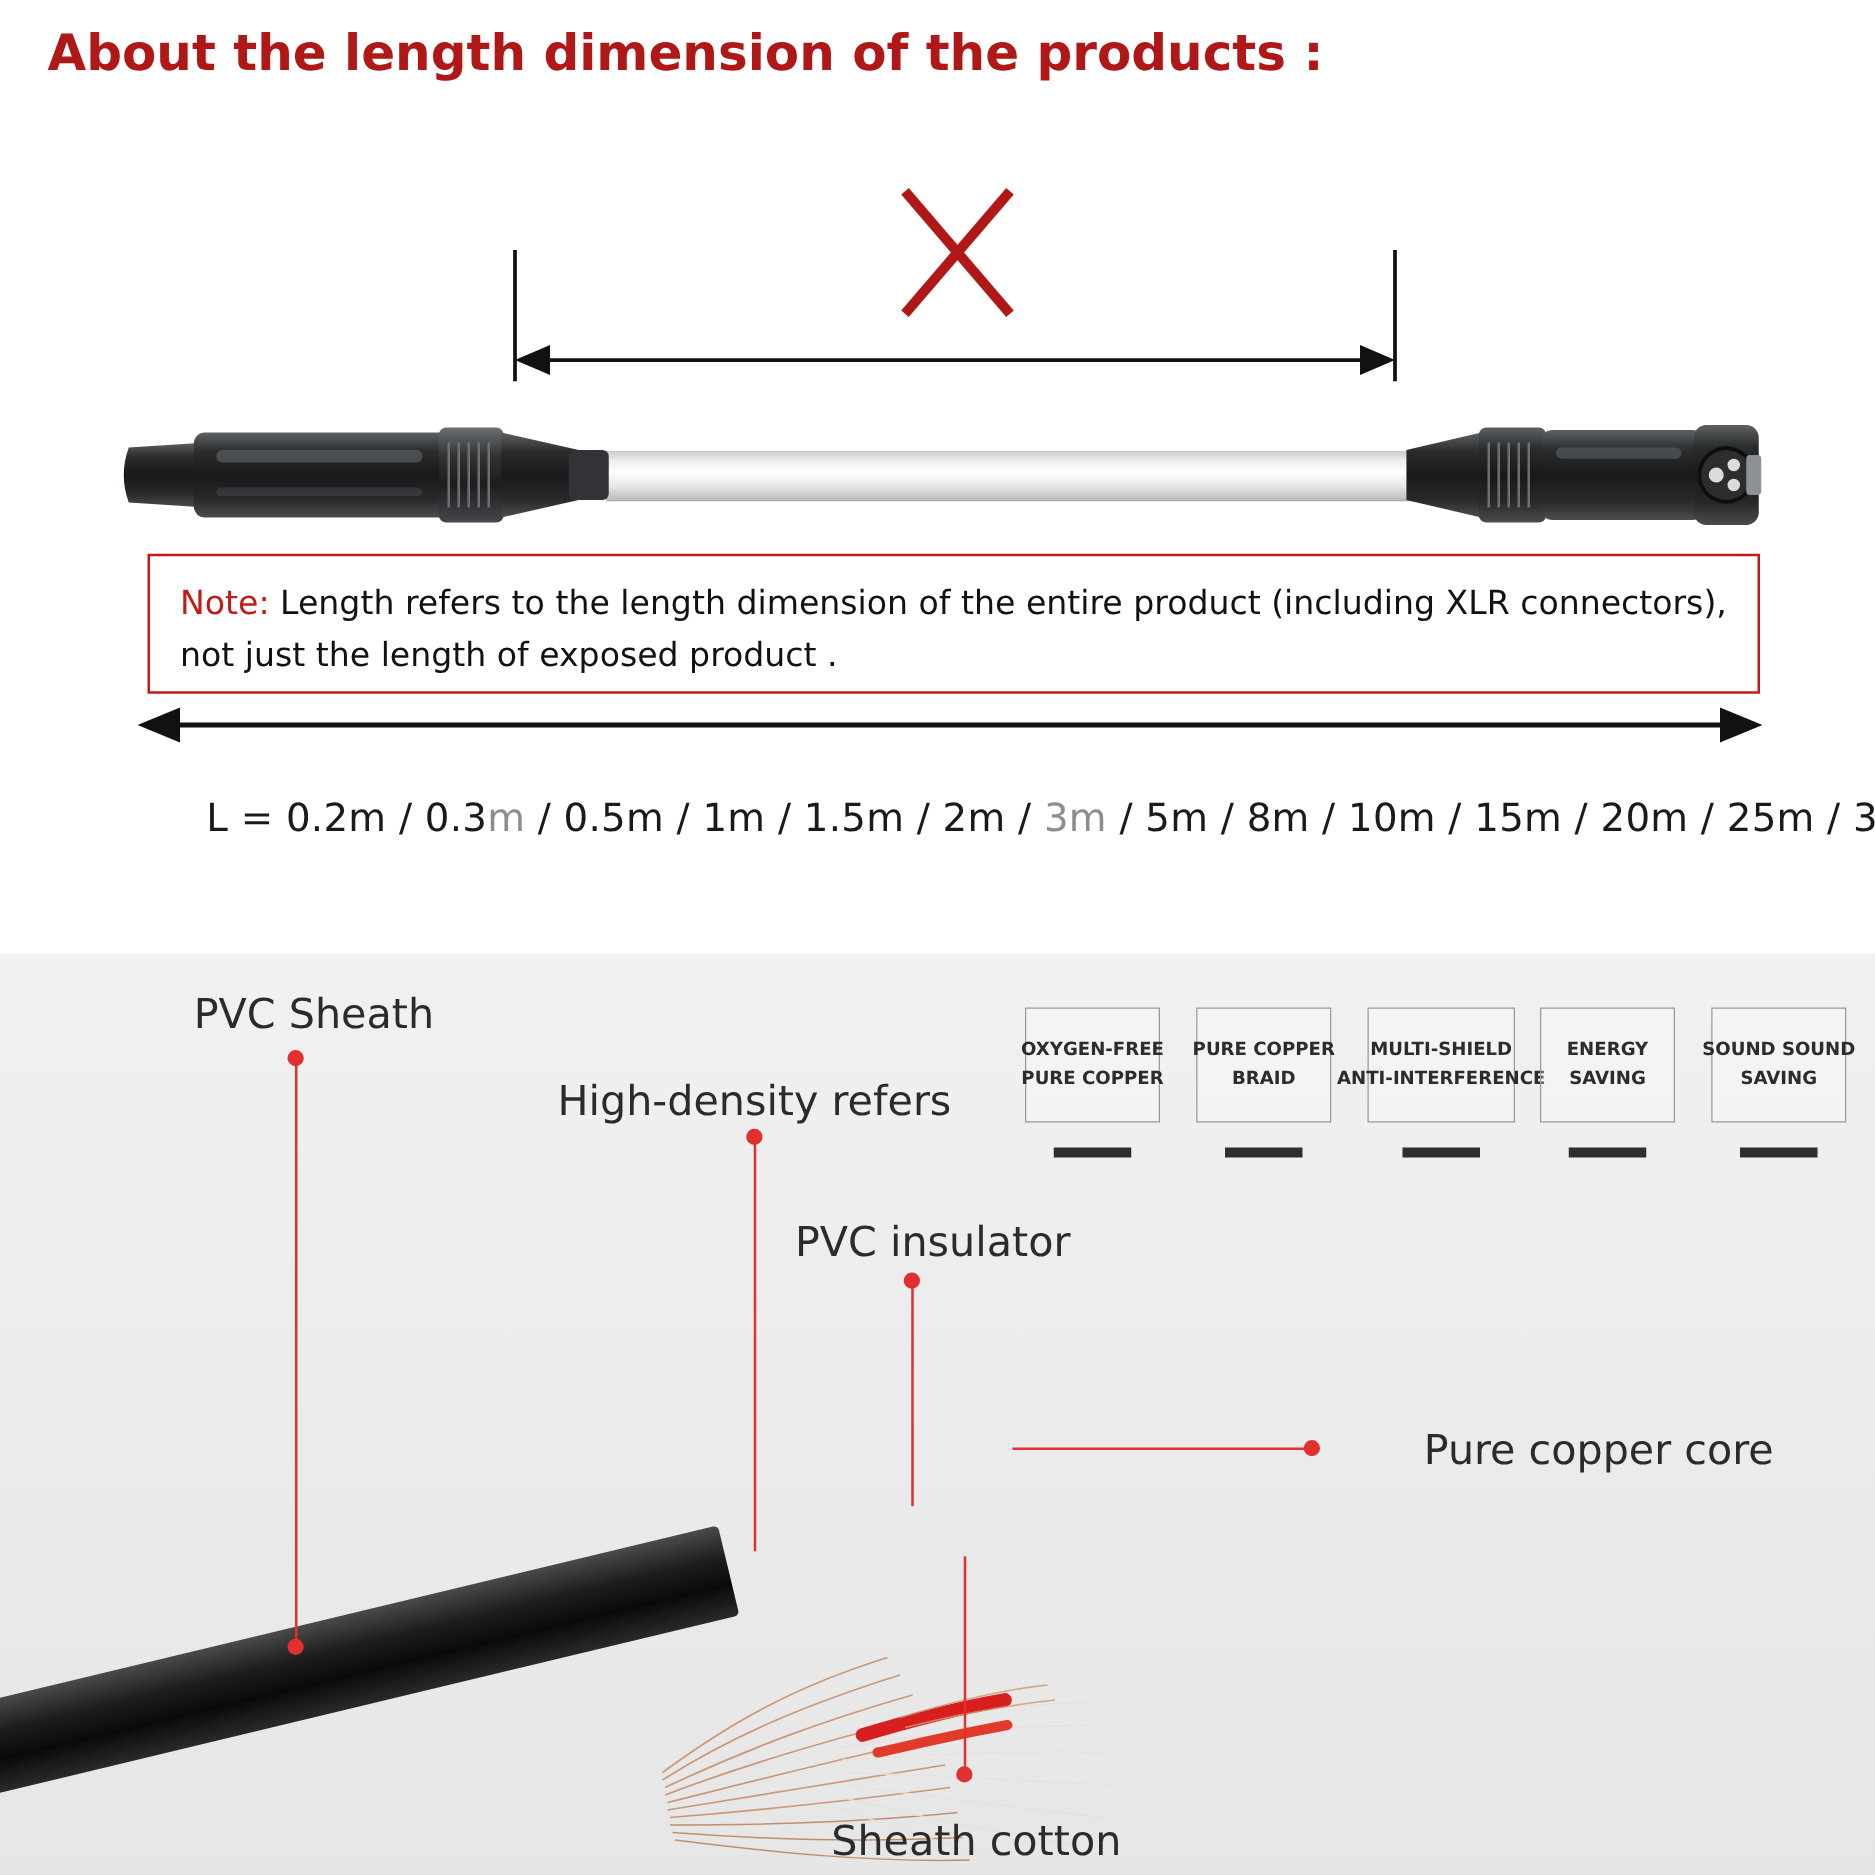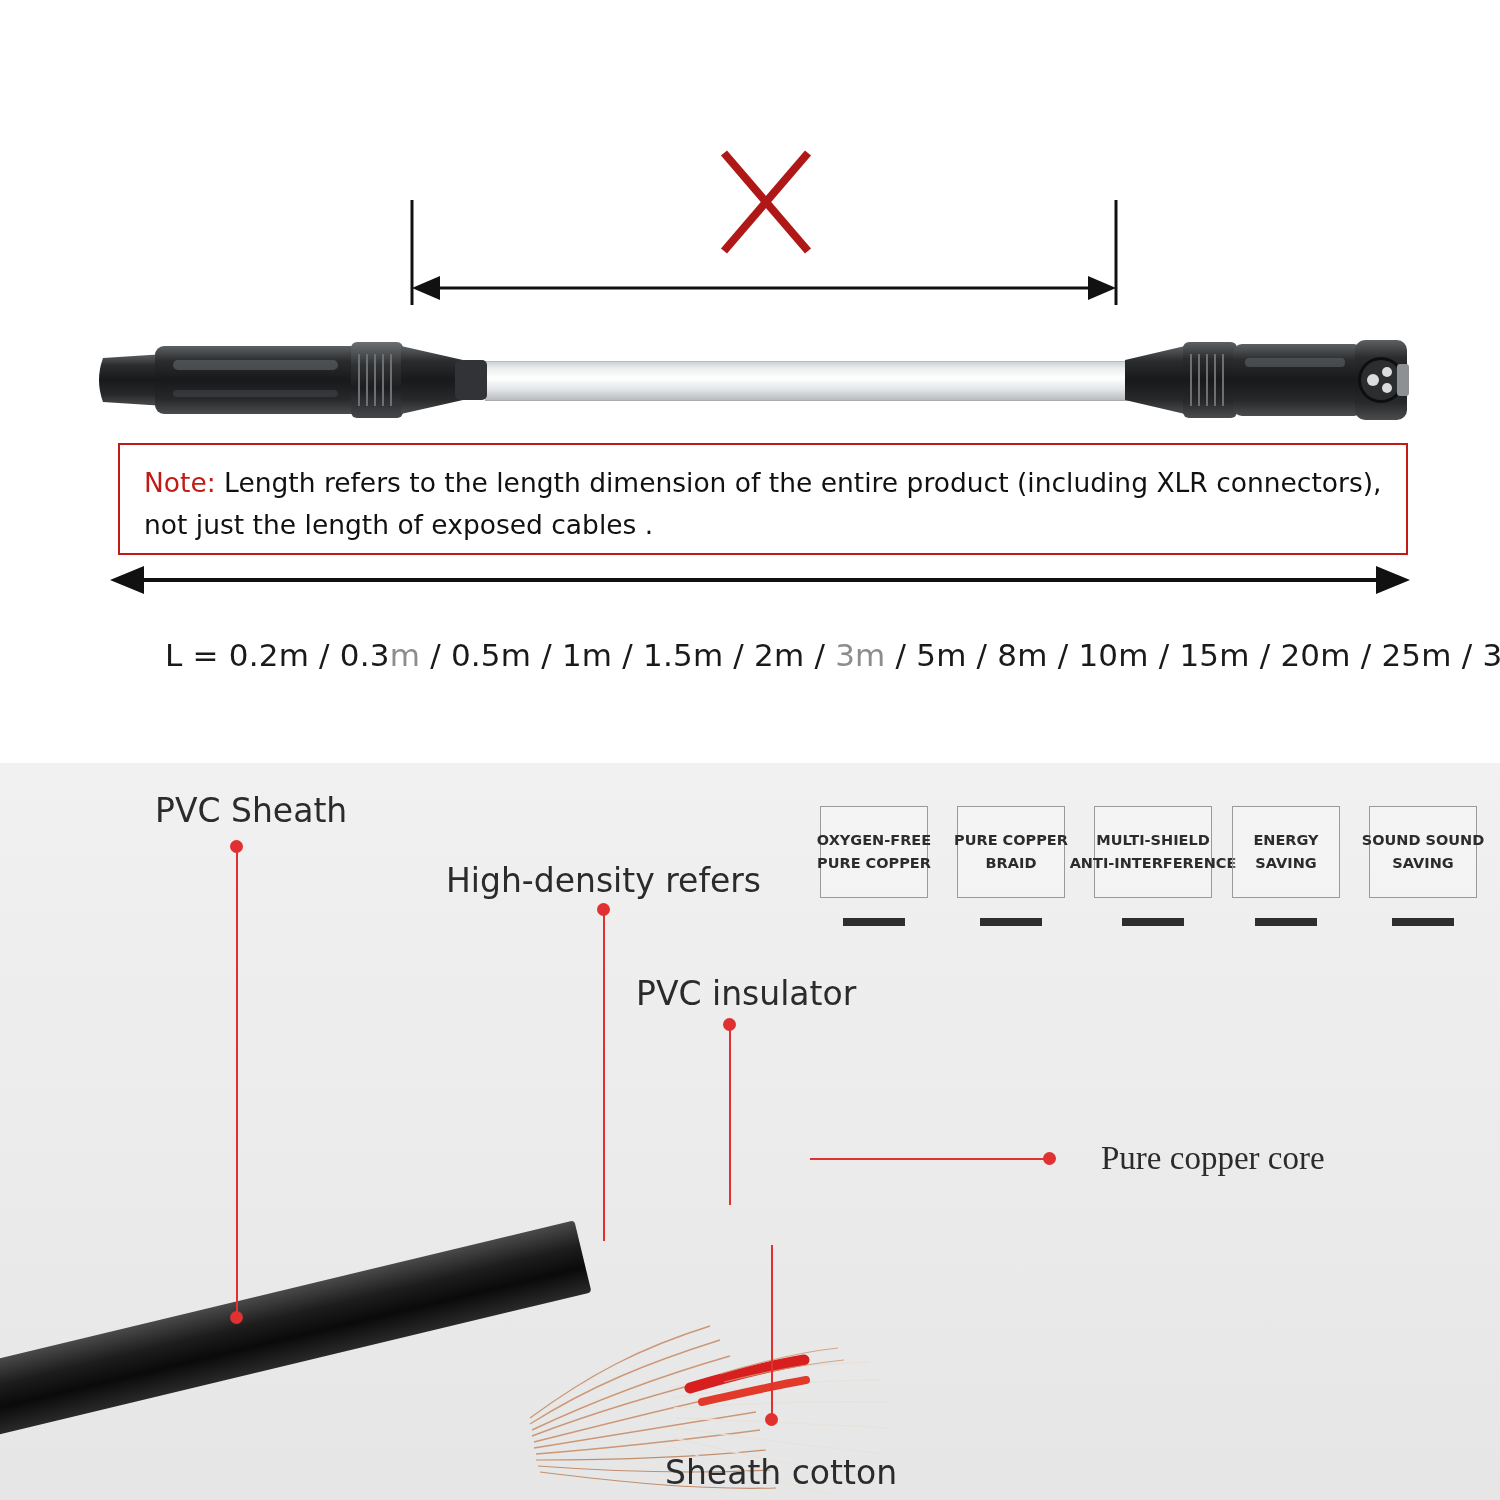--- a/index.html
+++ b/index.html
@@ -214,20 +214,21 @@
     transform: rotate(-13.5deg);
     transform-origin: left center;
     border-radius: 4px;
   }
 </style>
 </head>
 <body>
 
 <div id="top-panel">
 
+  <div id="heading">About the length dimension of the products :</div>
 
   <svg id="x-mark" viewBox="0 0 96 108">
     <line x1="6" y1="5" x2="90" y2="103" stroke="#b01818" stroke-width="8"></line>
     <line x1="90" y1="5" x2="6" y2="103" stroke="#b01818" stroke-width="8"></line>
   </svg>
 
   <svg id="inner-arrow-wrap" viewBox="0 0 740 110">
     <line x1="12" y1="0" x2="12" y2="105" stroke="#111" stroke-width="3"></line>
     <line x1="716" y1="0" x2="716" y2="105" stroke="#111" stroke-width="3"></line>
     <line x1="26" y1="88" x2="702" y2="88" stroke="#111" stroke-width="3"></line>
@@ -306,21 +307,21 @@
       <circle cx="248" cy="50" r="6" fill="#dcdcdc"></circle>
       <circle cx="262" cy="42" r="5" fill="#dcdcdc"></circle>
       <circle cx="262" cy="58" r="5" fill="#dcdcdc"></circle>
       <rect x="272" y="34" width="12" height="32" rx="3" fill="#8e9193"></rect>
     </svg>
   </div>
 
   <div id="note-box">
     <div id="note-text">
       <span id="note-label">Note:</span><span> Length refers to the length dimension of the entire product (including XLR connectors),</span><br>
-      <span>not just the length of exposed cables .</span>
+      <span>not just the length of exposed product .</span>
     </div>
   </div>
 
   <svg id="outer-arrow-wrap" viewBox="0 0 1300 60">
     <line x1="10" y1="30" x2="1290" y2="30" stroke="#111" stroke-width="4"></line>
     <polygon points="0,30 34,16 34,44" fill="#111"></polygon>
     <polygon points="1300,30 1266,16 1266,44" fill="#111"></polygon>
   </svg>
 
   <div id="length-line">
@@ -409,20 +410,20 @@
   <div class="dot" style="left:230px; top:548px;"></div>
 
   <div class="callout-label" style="left:446px; top:98px;">High-density refers</div>
   <div class="dot" style="left:597px; top:140px;"></div>
   <div class="leader" style="left:603px; top:148px; width:2px; height:330px;"></div>
 
   <div class="callout-label" style="left:636px; top:211px;">PVC insulator</div>
   <div class="dot" style="left:723px; top:255px;"></div>
   <div class="leader" style="left:729px; top:262px; width:2px; height:180px;"></div>
 
-  <div class="callout-label" style="left:1101px; top:377px;font-family:Liberation Serif, serif;">Pure copper core</div>
+  <div class="callout-label" style="left:1139px; top:377px;">Pure copper core</div>
   <div class="dot" style="left:1043px; top:389px;"></div>
   <div class="leader" style="left:810px; top:395px; width:235px; height:2px;"></div>
 
   <div class="callout-label" style="left:665px; top:690px;">Sheath cotton</div>
   <div class="dot" style="left:765px; top:650px;"></div>
   <div class="leader" style="left:771px; top:482px; width:2px; height:172px;"></div>
 </div>
 
 </body></html>

